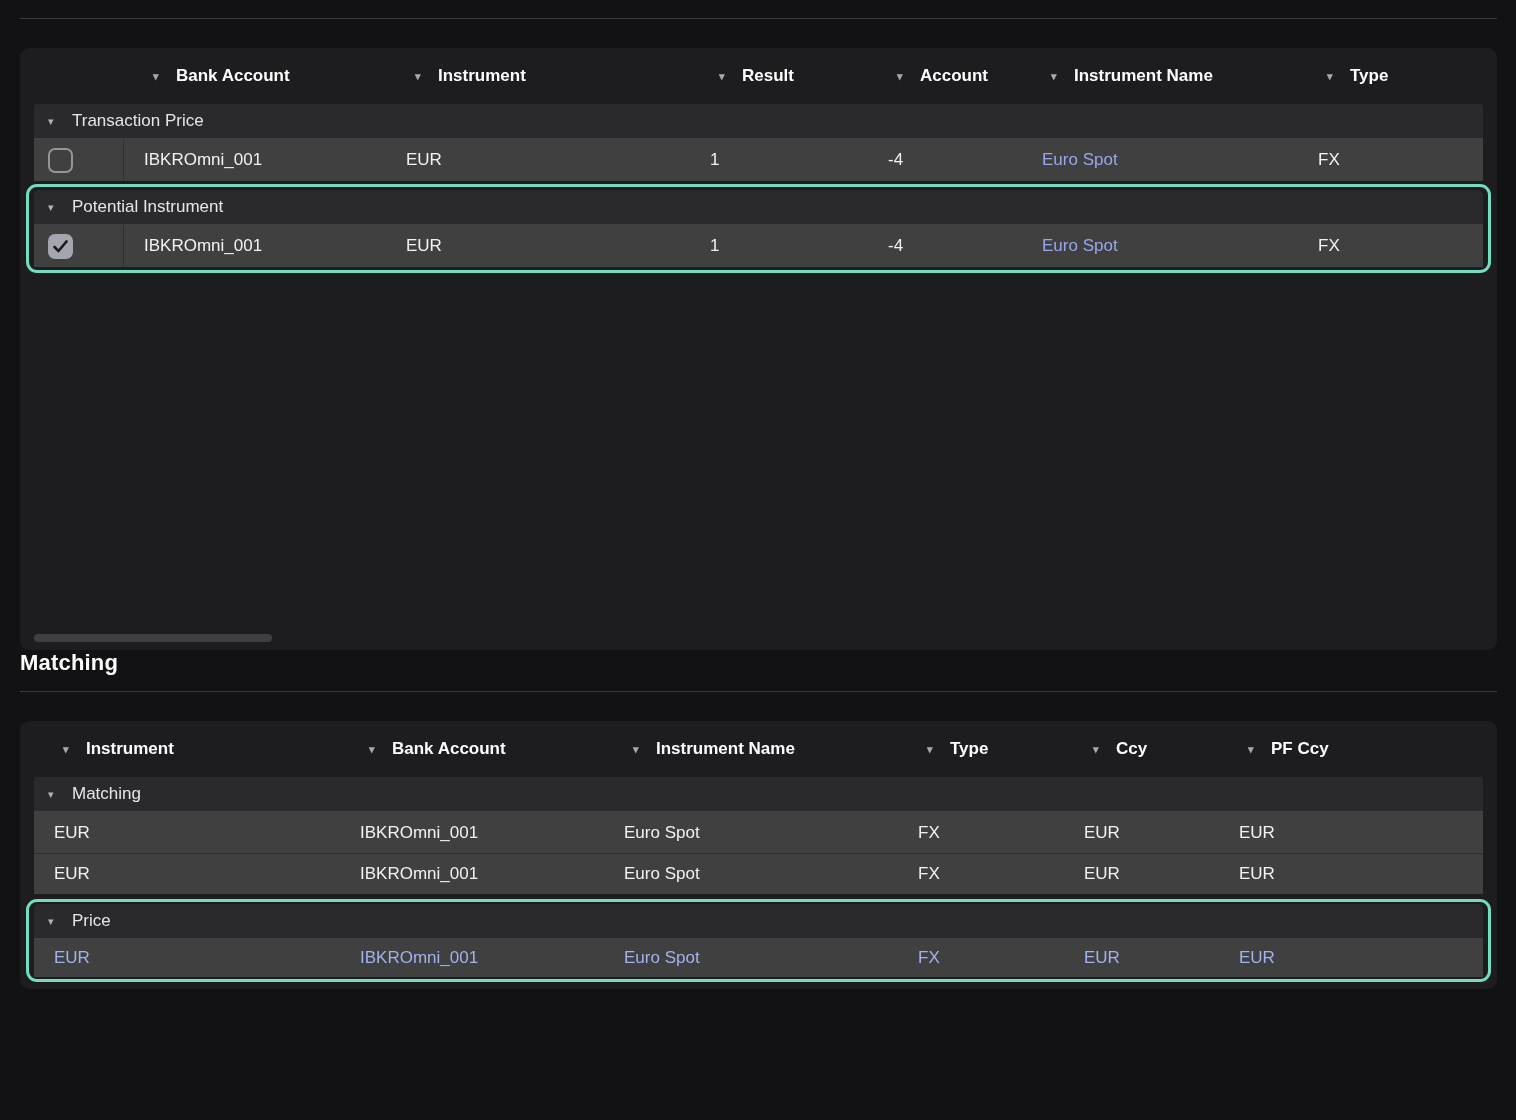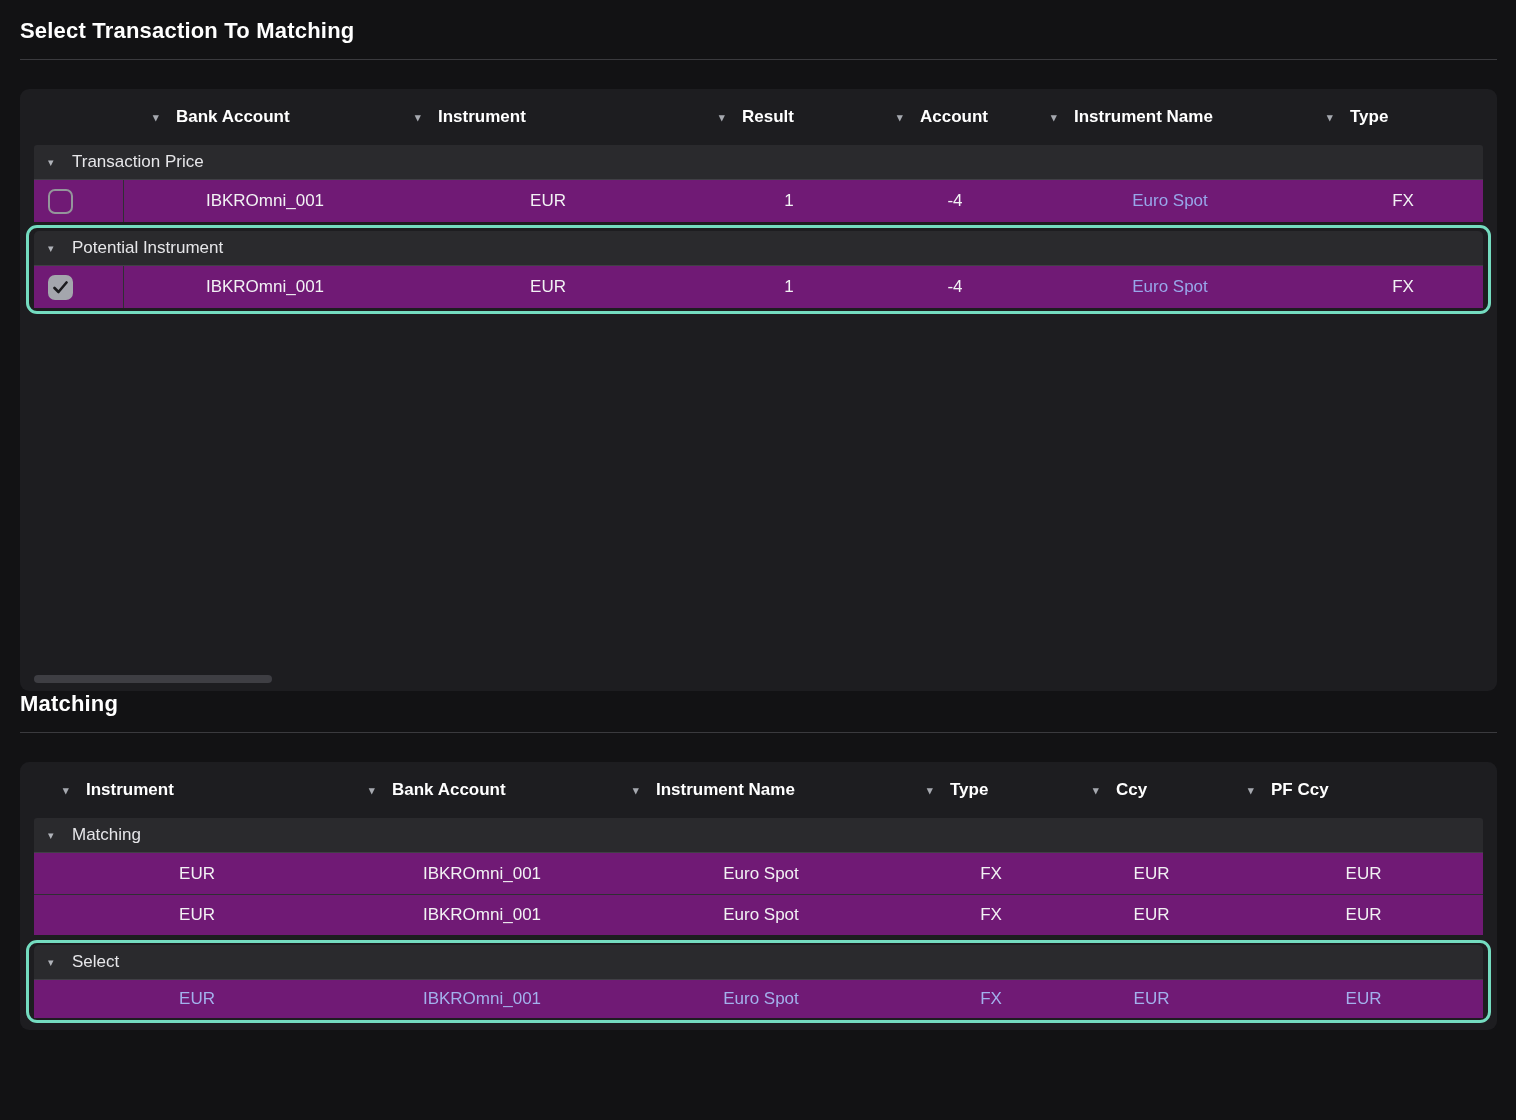--- a/index.html
+++ b/index.html
@@ -64,22 +64,22 @@
     border-radius: 3px 3px 0 0;
     font-size: 17px; color: #e6e6e9;
     cursor: pointer;
   }
   .group .arr { margin-right: 11px; color: #b0b3b9; }
 
   
   .row {
     display: grid;
     align-items: center;
-    background: #701a75;
-    font-size: 17px; color: #f2f2f4; text-align: center;
+    background: #404040;
+    font-size: 17px; color: #f2f2f4;
   }
   .rh42 { height: 42px; }
   .rh41 { height: 41px; }
   .rh38 { height: 38px; }
   .row + .row { border-top: 1px solid #2f2f33; }
   .cell { padding-left: 20px; white-space: nowrap; }
   .cbcell {
     align-self: stretch;
     display: flex; align-items: center;
     padding-left: 14px;
@@ -123,21 +123,20 @@
     background: #3e3e43;
     cursor: pointer;
   }
 </style>
 </head>
 <body>
 
 <div class="page">
 
   <section>
-    <h1 class="section-title">Select Transaction To Matching</h1>
     <div class="divider"></div>
 
     <div class="panel panel1">
 
       <div class="hdr t1">
         <div class="hcell"></div>
         <div class="hcell">
           <span class="arr">▾</span>
           <span>Bank Account</span>
         </div>
@@ -255,21 +254,21 @@
         <div class="cell">IBKROmni_001</div>
         <div class="cell">Euro Spot</div>
         <div class="cell">FX</div>
         <div class="cell">EUR</div>
         <div class="cell">EUR</div>
       </div>
 
       <div class="hl hl2">
         <div class="group">
           <span class="arr">▾</span>
-          <span>Select</span>
+          <span>Price</span>
         </div>
         <div class="row t2 rh38 res">
           <div class="cell">EUR</div>
           <div class="cell">IBKROmni_001</div>
           <div class="cell">Euro Spot</div>
           <div class="cell">FX</div>
           <div class="cell">EUR</div>
           <div class="cell">EUR</div>
         </div>
       </div>

